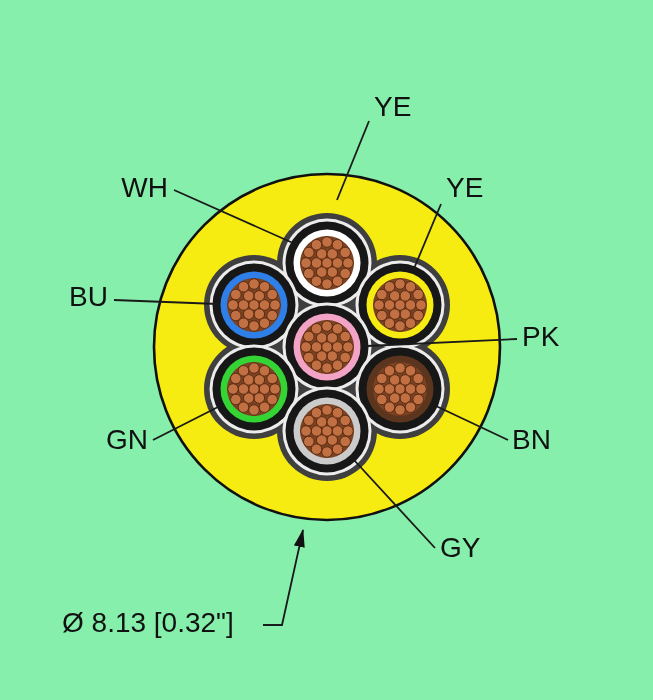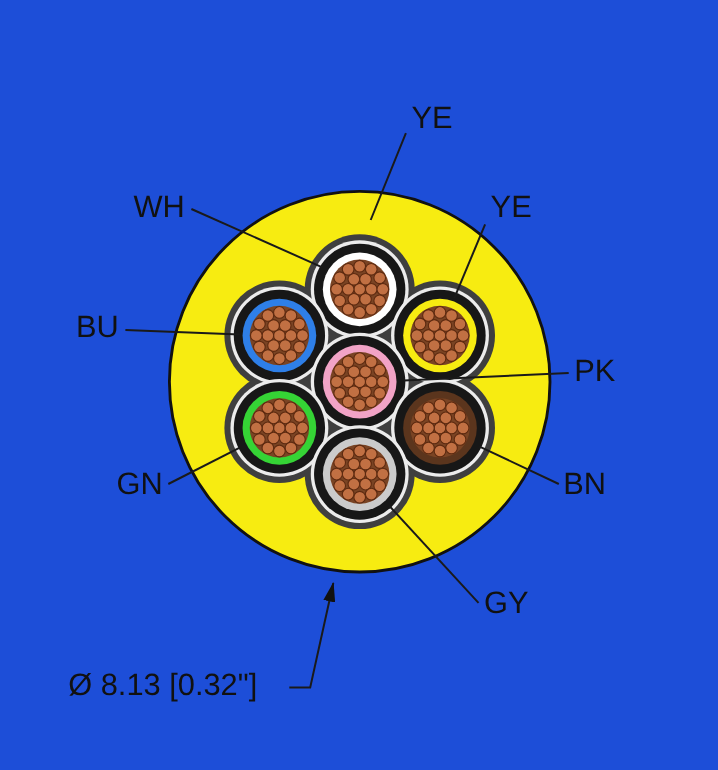--- a/index.html
+++ b/index.html
@@ -1,20 +1,20 @@
 <!DOCTYPE html>
 <html><head>
 <meta charset="utf-8">
 <style>
   html, body { margin: 0; padding: 0; background: #ffffff; }
   .canvas {
     position: relative;
     width: 653px;
     height: 700px;
-    background: #1d4ed8;
+    background: #86efac;
     font-family: "Liberation Sans", sans-serif;
     overflow: hidden;
   }
   svg { display: block; }
   .label {
     font-family: "Liberation Sans", sans-serif;
     font-size: 28px;
     fill: #111111;
   }
   .leader {

